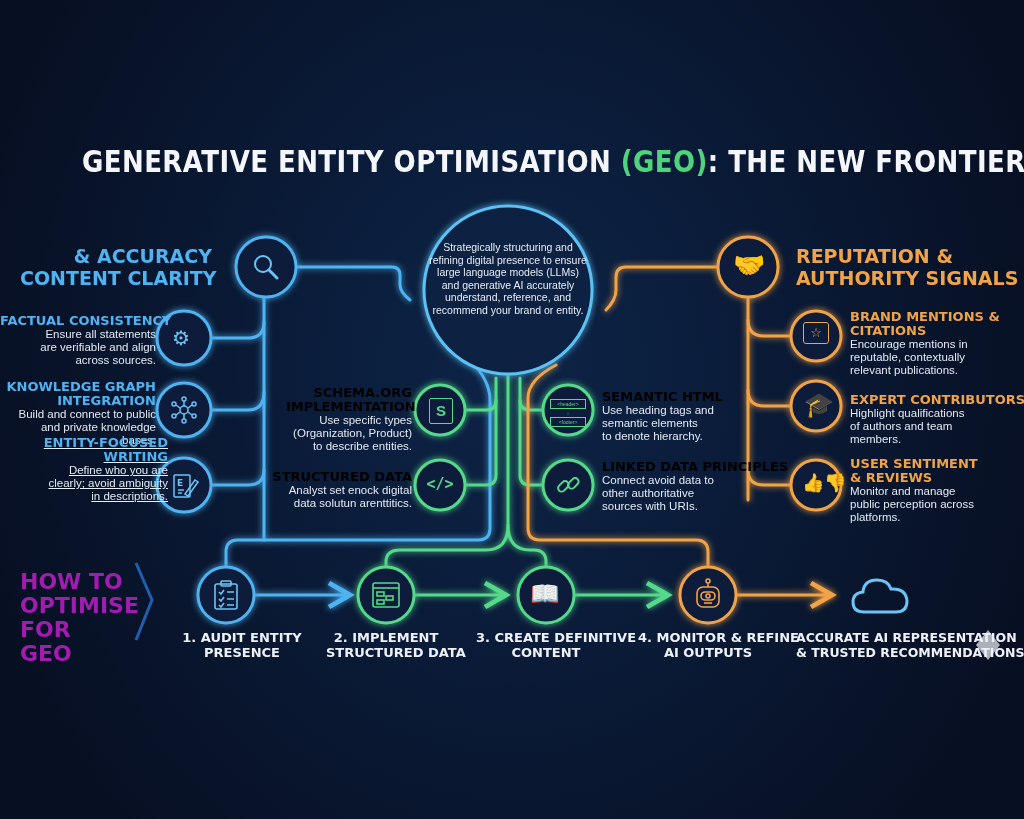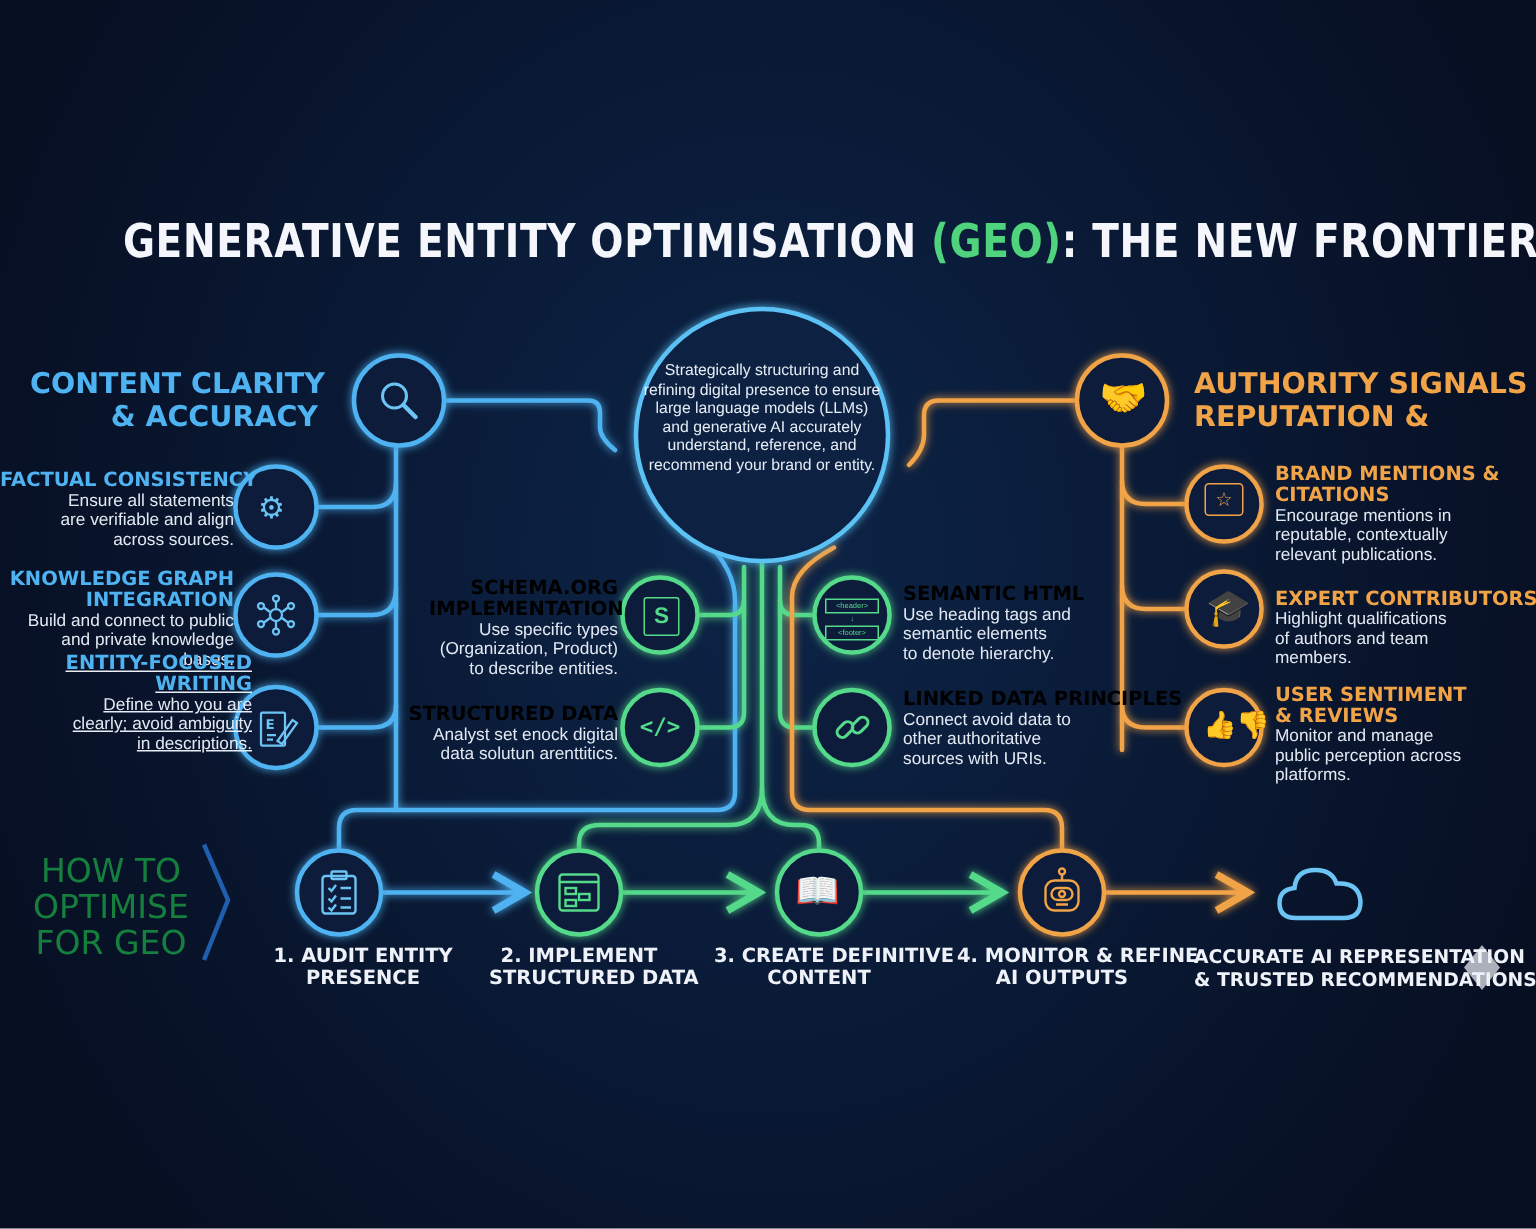--- a/index.html
+++ b/index.html
@@ -22,21 +22,21 @@
   .h-blue { color:#4fb3f2; }
   .h-green { color:#000000; }
   .h-orange { color:#f1a347; }
   .body-txt { font-family:"Liberation Sans", sans-serif; font-size:11.5px; line-height:13px; color:#e3e9f3; }
   .right { text-align:right; }
   .cat-title { font-size:19px; line-height:22px; }
   .item-title { font-size:13px; line-height:14px; }
   .step-label { font-family:"DejaVu Sans", sans-serif; font-weight:bold; font-size:13px; line-height:15px; color:#eef2f8; text-align:center; white-space:nowrap; }
   .center-title { font-family:"DejaVu Sans", sans-serif; font-weight:bold; font-size:19px; color:#f5f7fb; text-align:center; }
   .center-body { font-size:10.5px; line-height:12.5px; color:#e6ecf5; text-align:center; }
-  .howto { font-family:"DejaVu Sans", sans-serif; font-weight:normal; font-size:22px; line-height:24px; color:#15803d; text-align:center; }
+  .howto { font-family:"DejaVu Sans", sans-serif; font-weight:bold; font-size:22px; line-height:24px; color:#a21caf; text-align:left; }
 </style>
 </head>
 <body>
 
 <svg class="wires" width="1024" height="819" viewBox="0 0 1024 819">
   <defs>
     <filter id="glow" x="-50%" y="-50%" width="200%" height="200%">
       <feGaussianBlur stdDeviation="3" result="b"></feGaussianBlur>
       <feMerge>
           <feMergeNode in="b"></feMergeNode>
@@ -112,22 +112,22 @@
   <path d="M976,645 L1000,645 L988,630 Z M976,645 L1000,645 L988,660 Z" fill="#c9ccd6" opacity="0.85"></path>
 </svg>
 
 <div class="title"><span>GENERATIVE ENTITY OPTIMISATION </span><span class="accent">(GEO)</span><span>: THE NEW FRONTIER OF SEARCH</span></div>
 
 <div class="abs" style="left:428px; top:235px; width:160px;">
   <div class="center-body" style="margin-top:6px;">Strategically structuring and refining digital presence to ensure large language models (LLMs) and generative AI accurately understand, reference, and recommend your brand or entity.</div>
 </div>
 
 <div class="abs right" style="left:20px; top:245px; width:192px;">
+  <div class="cond cat-title h-blue" style="text-align:right;">&amp; ACCURACY</div>
   <div class="cond cat-title h-blue" style="text-align:right;">CONTENT CLARITY</div>
-  <div class="cond cat-title h-blue" style="text-align:right;">&amp; ACCURACY</div>
 </div>
 <svg class="abs" style="left:250px; top:251px;" width="32" height="32" viewBox="0 0 32 32">
   <circle cx="13" cy="13" r="8" fill="none" stroke="#6cc4f5" stroke-width="2"></circle>
     <path d="M19,19 L27,27" stroke="#6cc4f5" stroke-width="3" stroke-linecap="round"></path>
 </svg>
 
 <div class="abs right" style="left:0px; top:314px; width:156px;">
   <div class="cond item-title h-blue">FACTUAL CONSISTENCY</div>
   <div class="body-txt">Ensure all statements</div>
   <div class="body-txt">are verifiable and align</div>
@@ -206,22 +206,22 @@
   <div class="body-txt">sources with URIs.</div>
 </div>
 <svg class="abs" style="left:555px; top:472px;" width="26" height="26" viewBox="0 0 26 26">
   <g stroke="#55d98a" stroke-width="2" fill="none">
       <rect x="2" y="11" width="12" height="7" rx="3.5" transform="rotate(-45 8 14)"></rect>
       <rect x="12" y="8" width="12" height="7" rx="3.5" transform="rotate(-45 18 11)"></rect>
     </g>
 </svg>
 
 <div class="abs" style="left:796px; top:245px; width:210px;">
+  <div class="cond cat-title h-orange">REPUTATION &amp;</div>
   <div class="cond cat-title h-orange">AUTHORITY SIGNALS</div>
-  <div class="cond cat-title h-orange">REPUTATION &amp;</div>
 </div>
 <div class="abs" style="left:733px; top:250px; font-size:26px; color:#f1a347;">🤝</div>
 
 <div class="abs" style="left:850px; top:310px; width:170px;">
   <div class="cond item-title h-orange">BRAND MENTIONS &amp;</div>
   <div class="cond item-title h-orange">CITATIONS</div>
   <div class="body-txt">Encourage mentions in</div>
   <div class="body-txt">reputable, contextually</div>
   <div class="body-txt">relevant publications.</div>
 </div>

